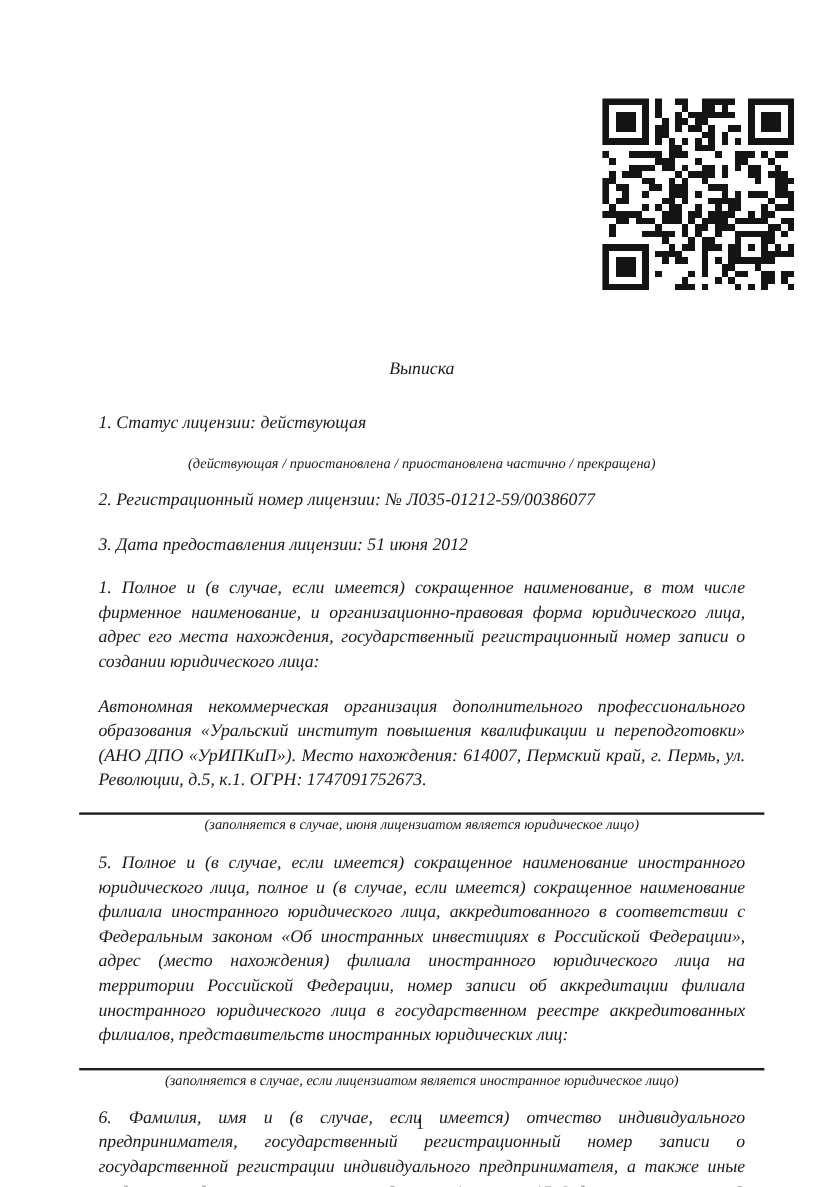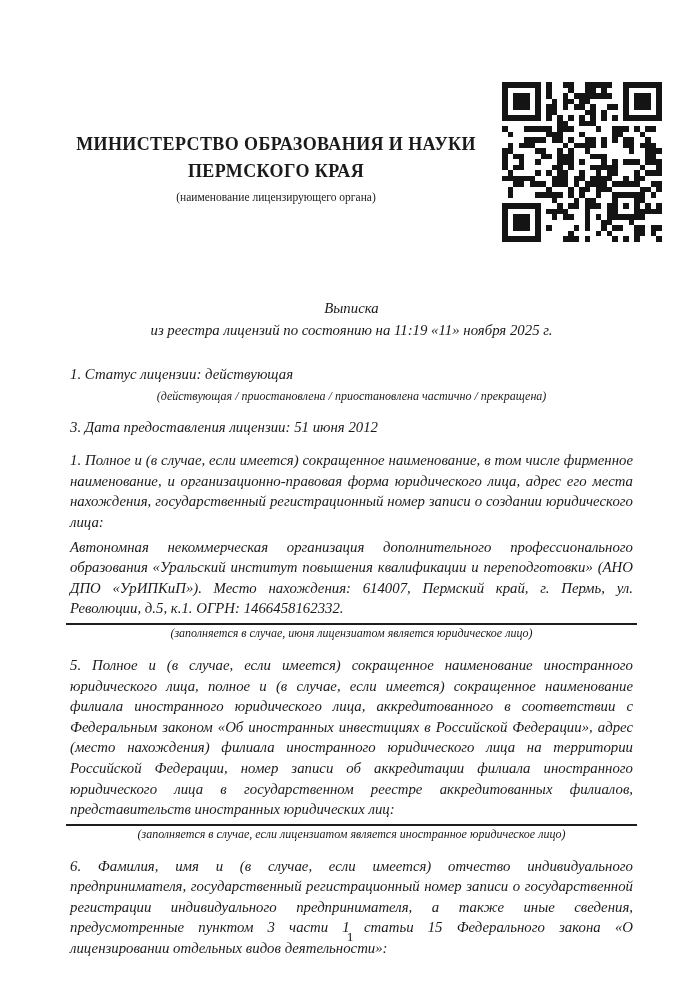--- a/index.html
+++ b/index.html
@@ -48,21 +48,21 @@
     left: 66px;
     width: 571px;
     font-style: italic;
   }
   .doc-title {
     text-align: center;
     font-size: 14.8px;
     line-height: 21.5px;
   }
   p.item {
-    margin: 4px;
+    margin: 16px;
     font-size: 14.8px;
     line-height: 20.6px;
   }
   .just { text-align: justify; }
   .mt23 { margin-top: 23px !important; }
   .mt13 { margin-top: 13px !important; }
   .mt14 { margin-top: 14px !important; }
   .center-caption {
     text-align: center;
     font-size: 12px;
@@ -81,25 +81,20 @@
     width: 100%;
     text-align: center;
     font-size: 13.5px;
   }
 </style>
 </head>
 <body>
 
 <div class="page">
 
-  <div class="org-block">
-    <div class="org-name">МИНИСТЕРСТВО ОБРАЗОВАНИЯ И НАУКИ</div>
-    <div class="org-name">ПЕРМСКОГО КРАЯ</div>
-    <div class="org-caption">(наименование лицензирующего органа)</div>
-  </div>
 
   <svg id="qr-svg" class="qr" viewBox="0 0 29 29" shape-rendering="crispEdges">
       <rect x="0" y="0" width="1" height="1" fill="#141414"></rect>
       <rect x="1" y="0" width="1" height="1" fill="#141414"></rect>
       <rect x="2" y="0" width="1" height="1" fill="#141414"></rect>
       <rect x="3" y="0" width="1" height="1" fill="#141414"></rect>
       <rect x="4" y="0" width="1" height="1" fill="#141414"></rect>
       <rect x="5" y="0" width="1" height="1" fill="#141414"></rect>
       <rect x="6" y="0" width="1" height="1" fill="#141414"></rect>
       <rect x="8" y="0" width="1" height="1" fill="#141414"></rect>
@@ -499,31 +494,31 @@
       <rect x="20" y="28" width="1" height="1" fill="#141414"></rect>
       <rect x="22" y="28" width="1" height="1" fill="#141414"></rect>
       <rect x="24" y="28" width="1" height="1" fill="#141414"></rect>
       <rect x="28" y="28" width="1" height="1" fill="#141414"></rect>
     </svg>
 
   <div class="content">
 
     <div class="doc-title">
       <div>Выписка</div>
-      <div>из реестра лицензий по состоянию на 11:19 «11» ноября 2025 г.</div>
     </div>
 
     <p class="item mt23">1. Статус лицензии: действующая</p>
     <div class="center-caption">(действующая / приостановлена / приостановлена частично / прекращена)</div>
 
+    <p class="item mt13">2. Регистрационный номер лицензии: № Л035-01212-59/00386077</p>
 
     <p class="item mt13">3. Дата предоставления лицензии: 51 июня 2012</p>
 
     <p class="item just mt13">1. Полное и (в случае, если имеется) сокращенное наименование, в том числе фирменное наименование, и организационно-правовая форма юридического лица, адрес его места нахождения, государственный регистрационный номер записи о создании юридического лица:</p>
-    <p class="item just">Автономная некоммерческая организация дополнительного профессионального образования «Уральский институт повышения квалификации и переподготовки» (АНО ДПО «УрИПКиП»). Место нахождения: 614007, Пермский край, г. Пермь, ул. Революции, д.5, к.1. ОГРН: 1466458162332.</p>
+    <p class="item just">Автономная некоммерческая организация дополнительного профессионального образования «Уральский институт повышения квалификации и переподготовки» (АНО ДПО «УрИПКиП»). Место нахождения: 614007, Пермский край, г. Пермь, ул. Революции, д.5, к.1. ОГРН: 1747091752673.</p>
     <div class="rule"></div>
     <div class="center-caption">(заполняется в случае, июня лицензиатом является юридическое лицо)</div>
 
     <p class="item just mt14">5. Полное и (в случае, если имеется) сокращенное наименование иностранного юридического лица, полное и (в случае, если имеется) сокращенное наименование филиала иностранного юридического лица, аккредитованного в соответствии с Федеральным законом «Об иностранных инвестициях в Российской Федерации», адрес (место нахождения) филиала иностранного юридического лица на территории Российской Федерации, номер записи об аккредитации филиала иностранного юридического лица в государственном реестре аккредитованных филиалов, представительств иностранных юридических лиц:</p>
     <div class="rule"></div>
     <div class="center-caption">(заполняется в случае, если лицензиатом является иностранное юридическое лицо)</div>
 
     <p class="item just mt14">6. Фамилия, имя и (в случае, если имеется) отчество индивидуального предпринимателя, государственный регистрационный номер записи о государственной регистрации индивидуального предпринимателя, а также иные сведения, предусмотренные пунктом 3 части 1 статьи 15 Федерального закона «О лицензировании отдельных видов деятельности»:</p>
 
   </div>

